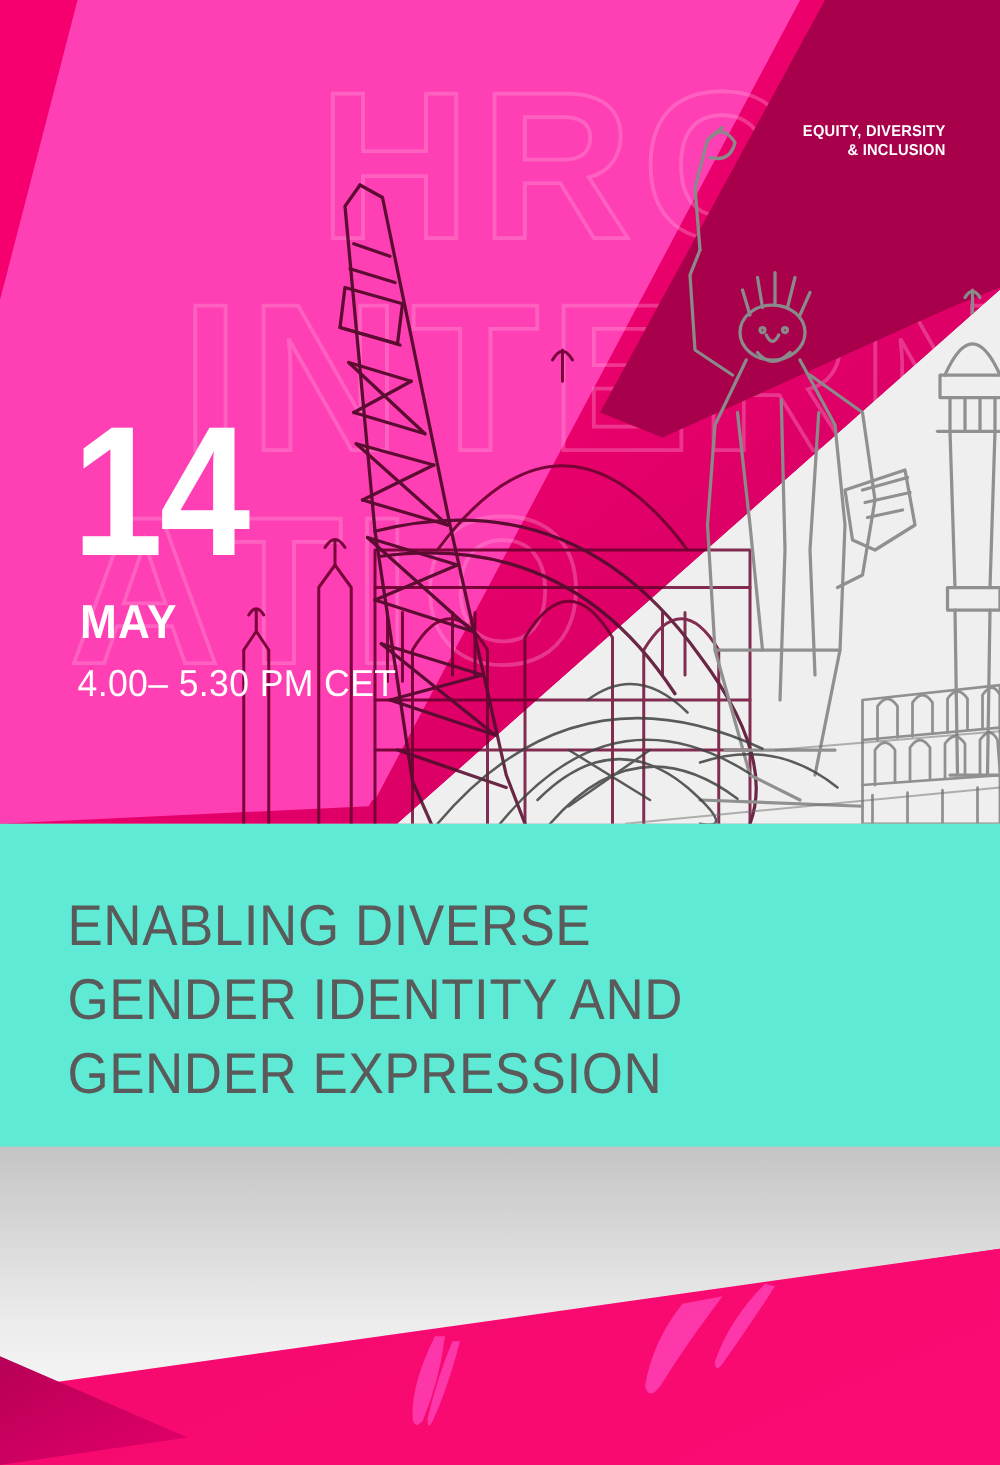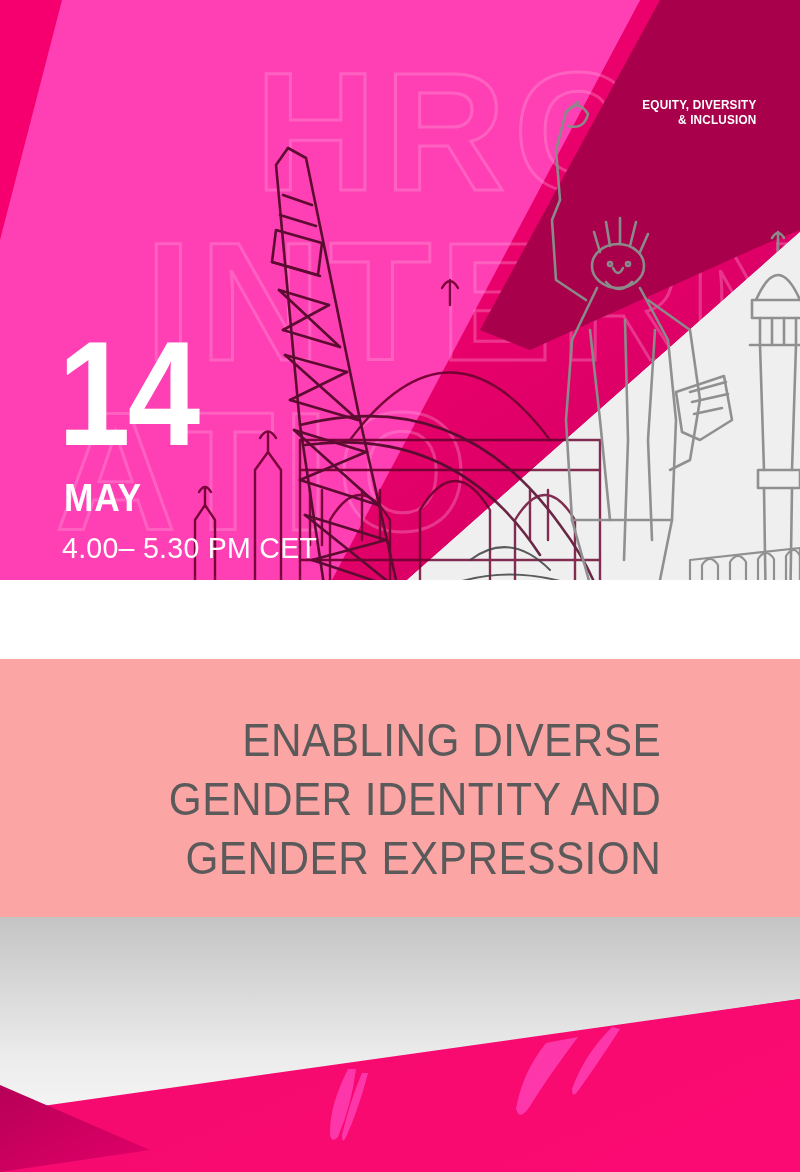--- a/index.html
+++ b/index.html
@@ -17,21 +17,21 @@
     overflow: hidden;
     background: #ffffff;
   }
 
   
   .hero {
     position: absolute;
     left: 0;
     top: 0;
     width: 800px;
-    height: 580px;
+    height: 659px;
     overflow: hidden;
     background: #ec0a6e;
   }
   .hero-svg {
     position: absolute;
     left: 0;
     top: 0;
     width: 800px;
     height: 659px;
     display: block;
@@ -135,22 +135,21 @@
   .hrc-box-r { width: 35px; }
   .hrc-box-c { width: 36px; }
 
   
   .title-section {
     position: absolute;
     left: 0;
     top: 659px;
     width: 800px;
     height: 308px;
-    background: #fca5a5;
-    text-align: right;
+    background: #5eead4;
   }
   .event-title {
     position: absolute;
     left: 54px;
     top: 52px;
     width: 660px;
     margin: 0;
     color: #5a5a5a;
     font-family: "Liberation Sans Narrow", "Liberation Sans", sans-serif;
     font-size: 46px;

